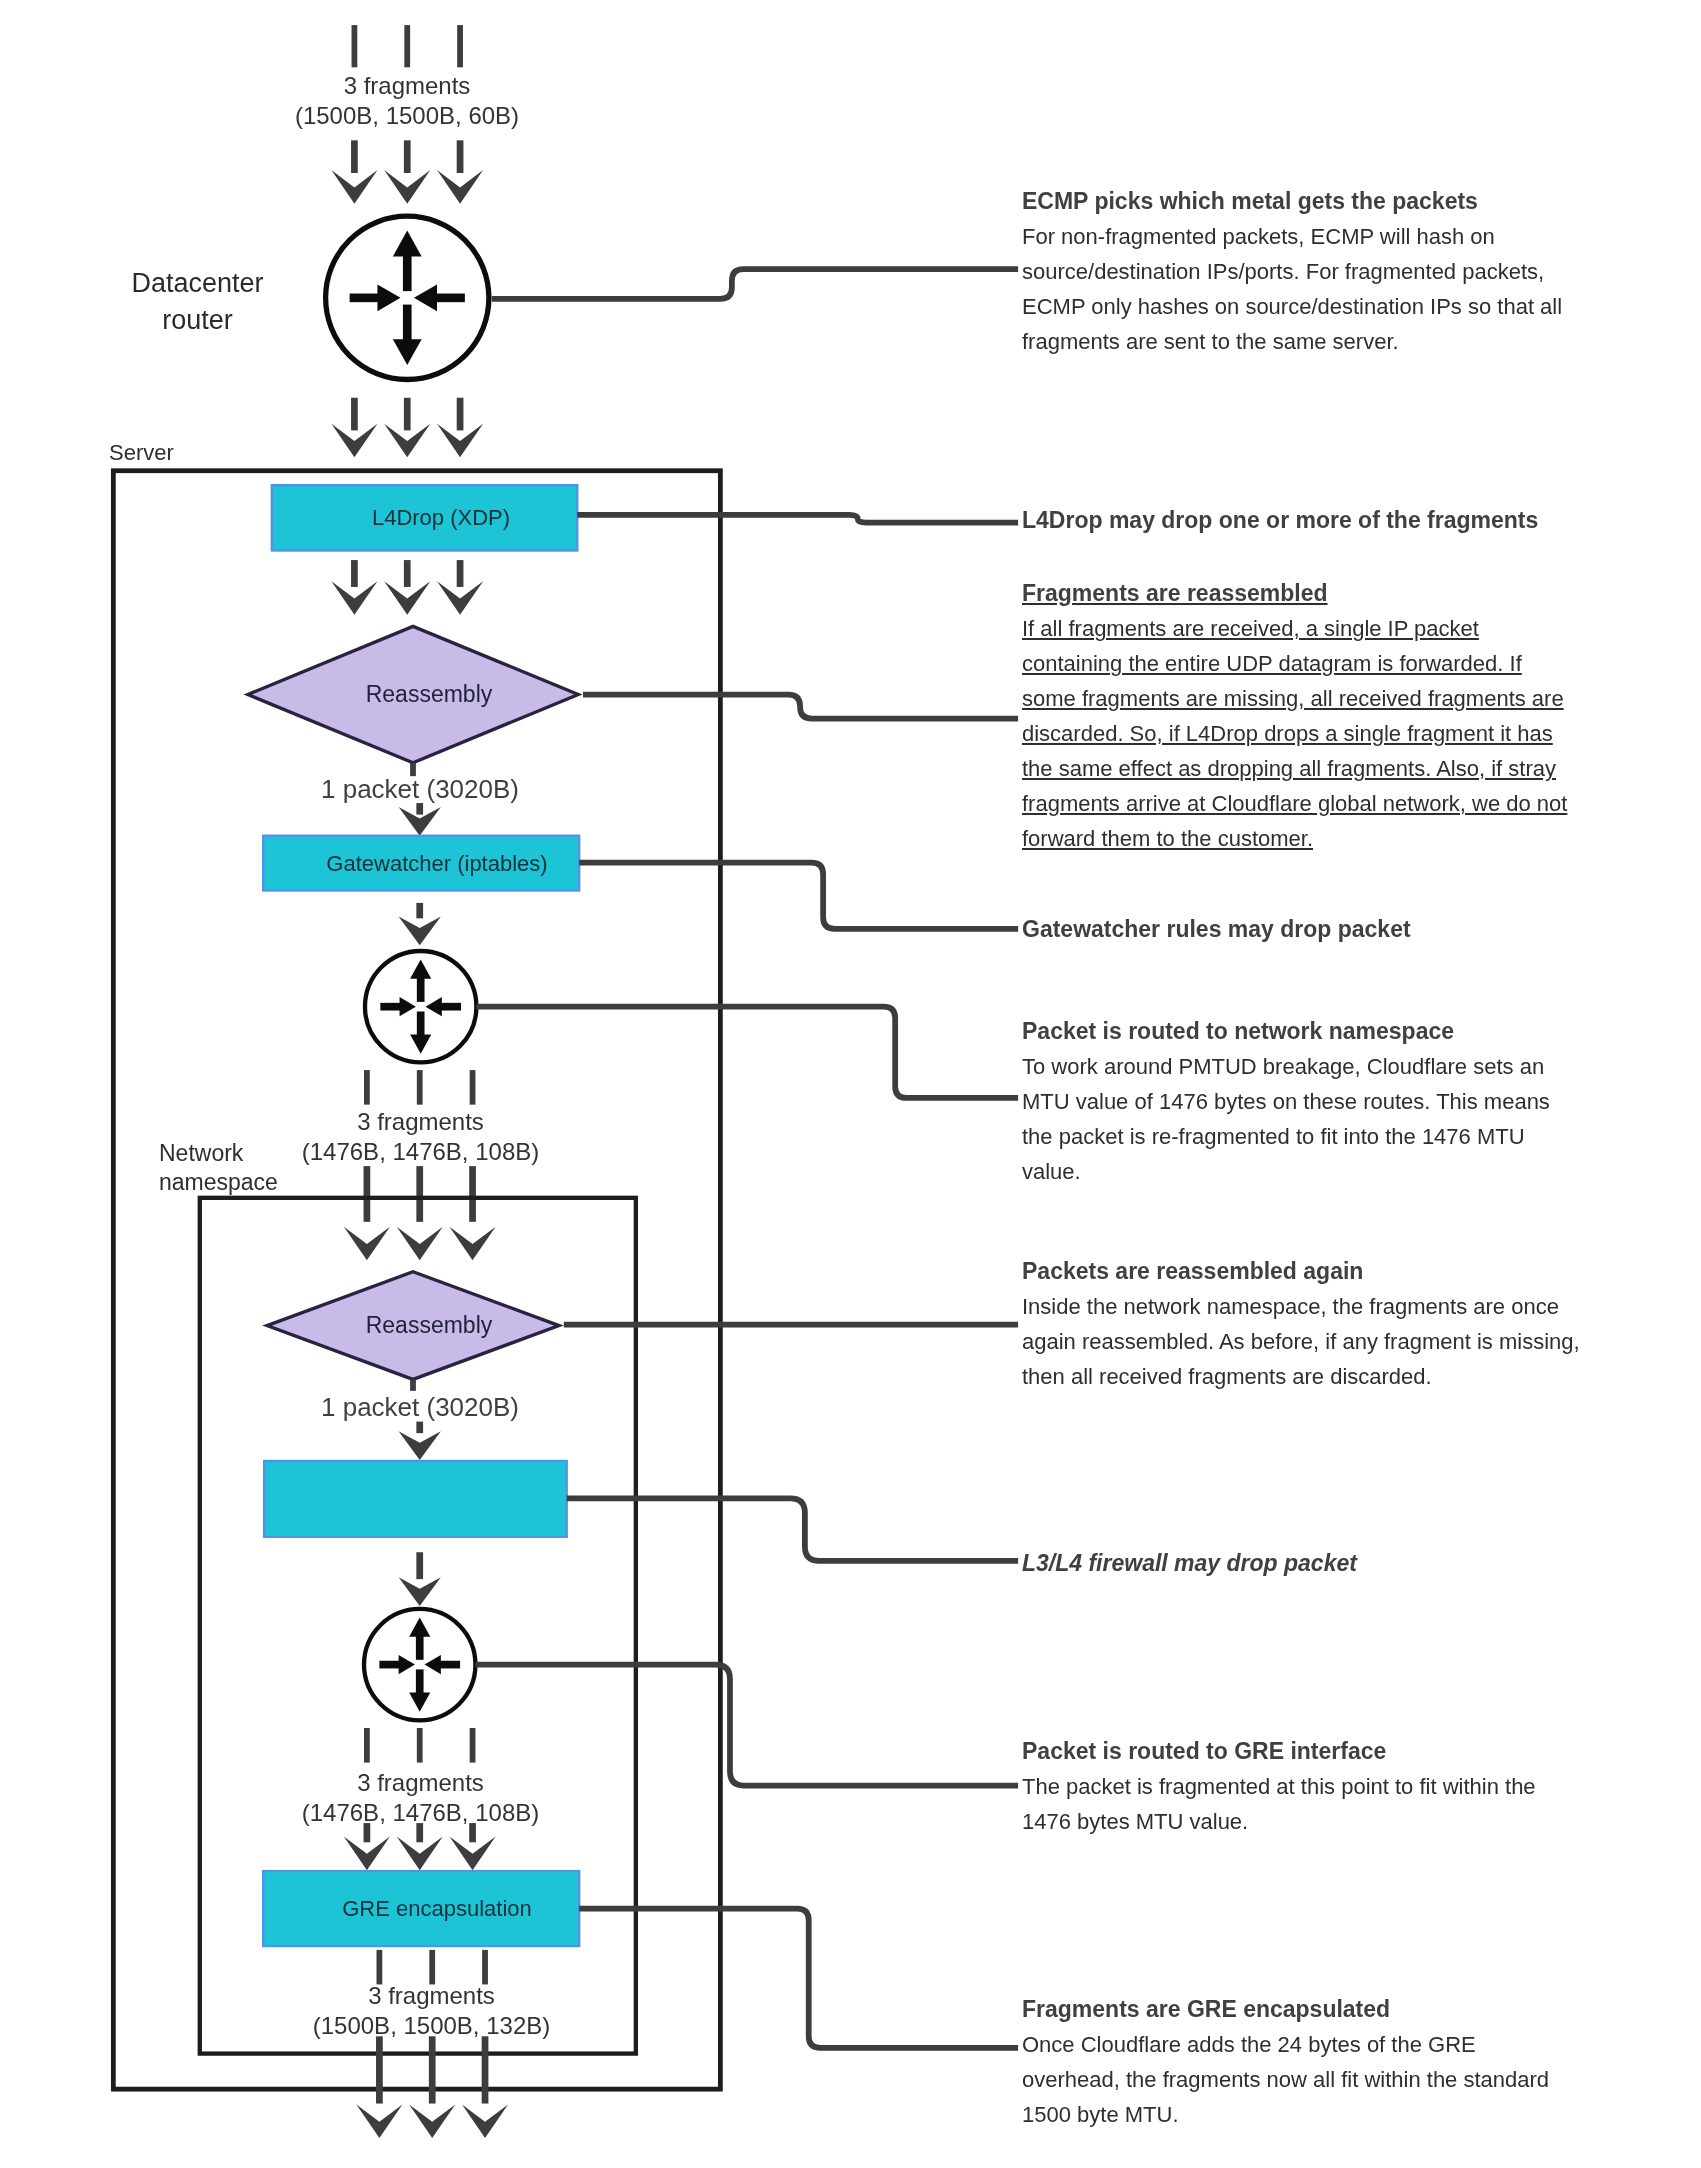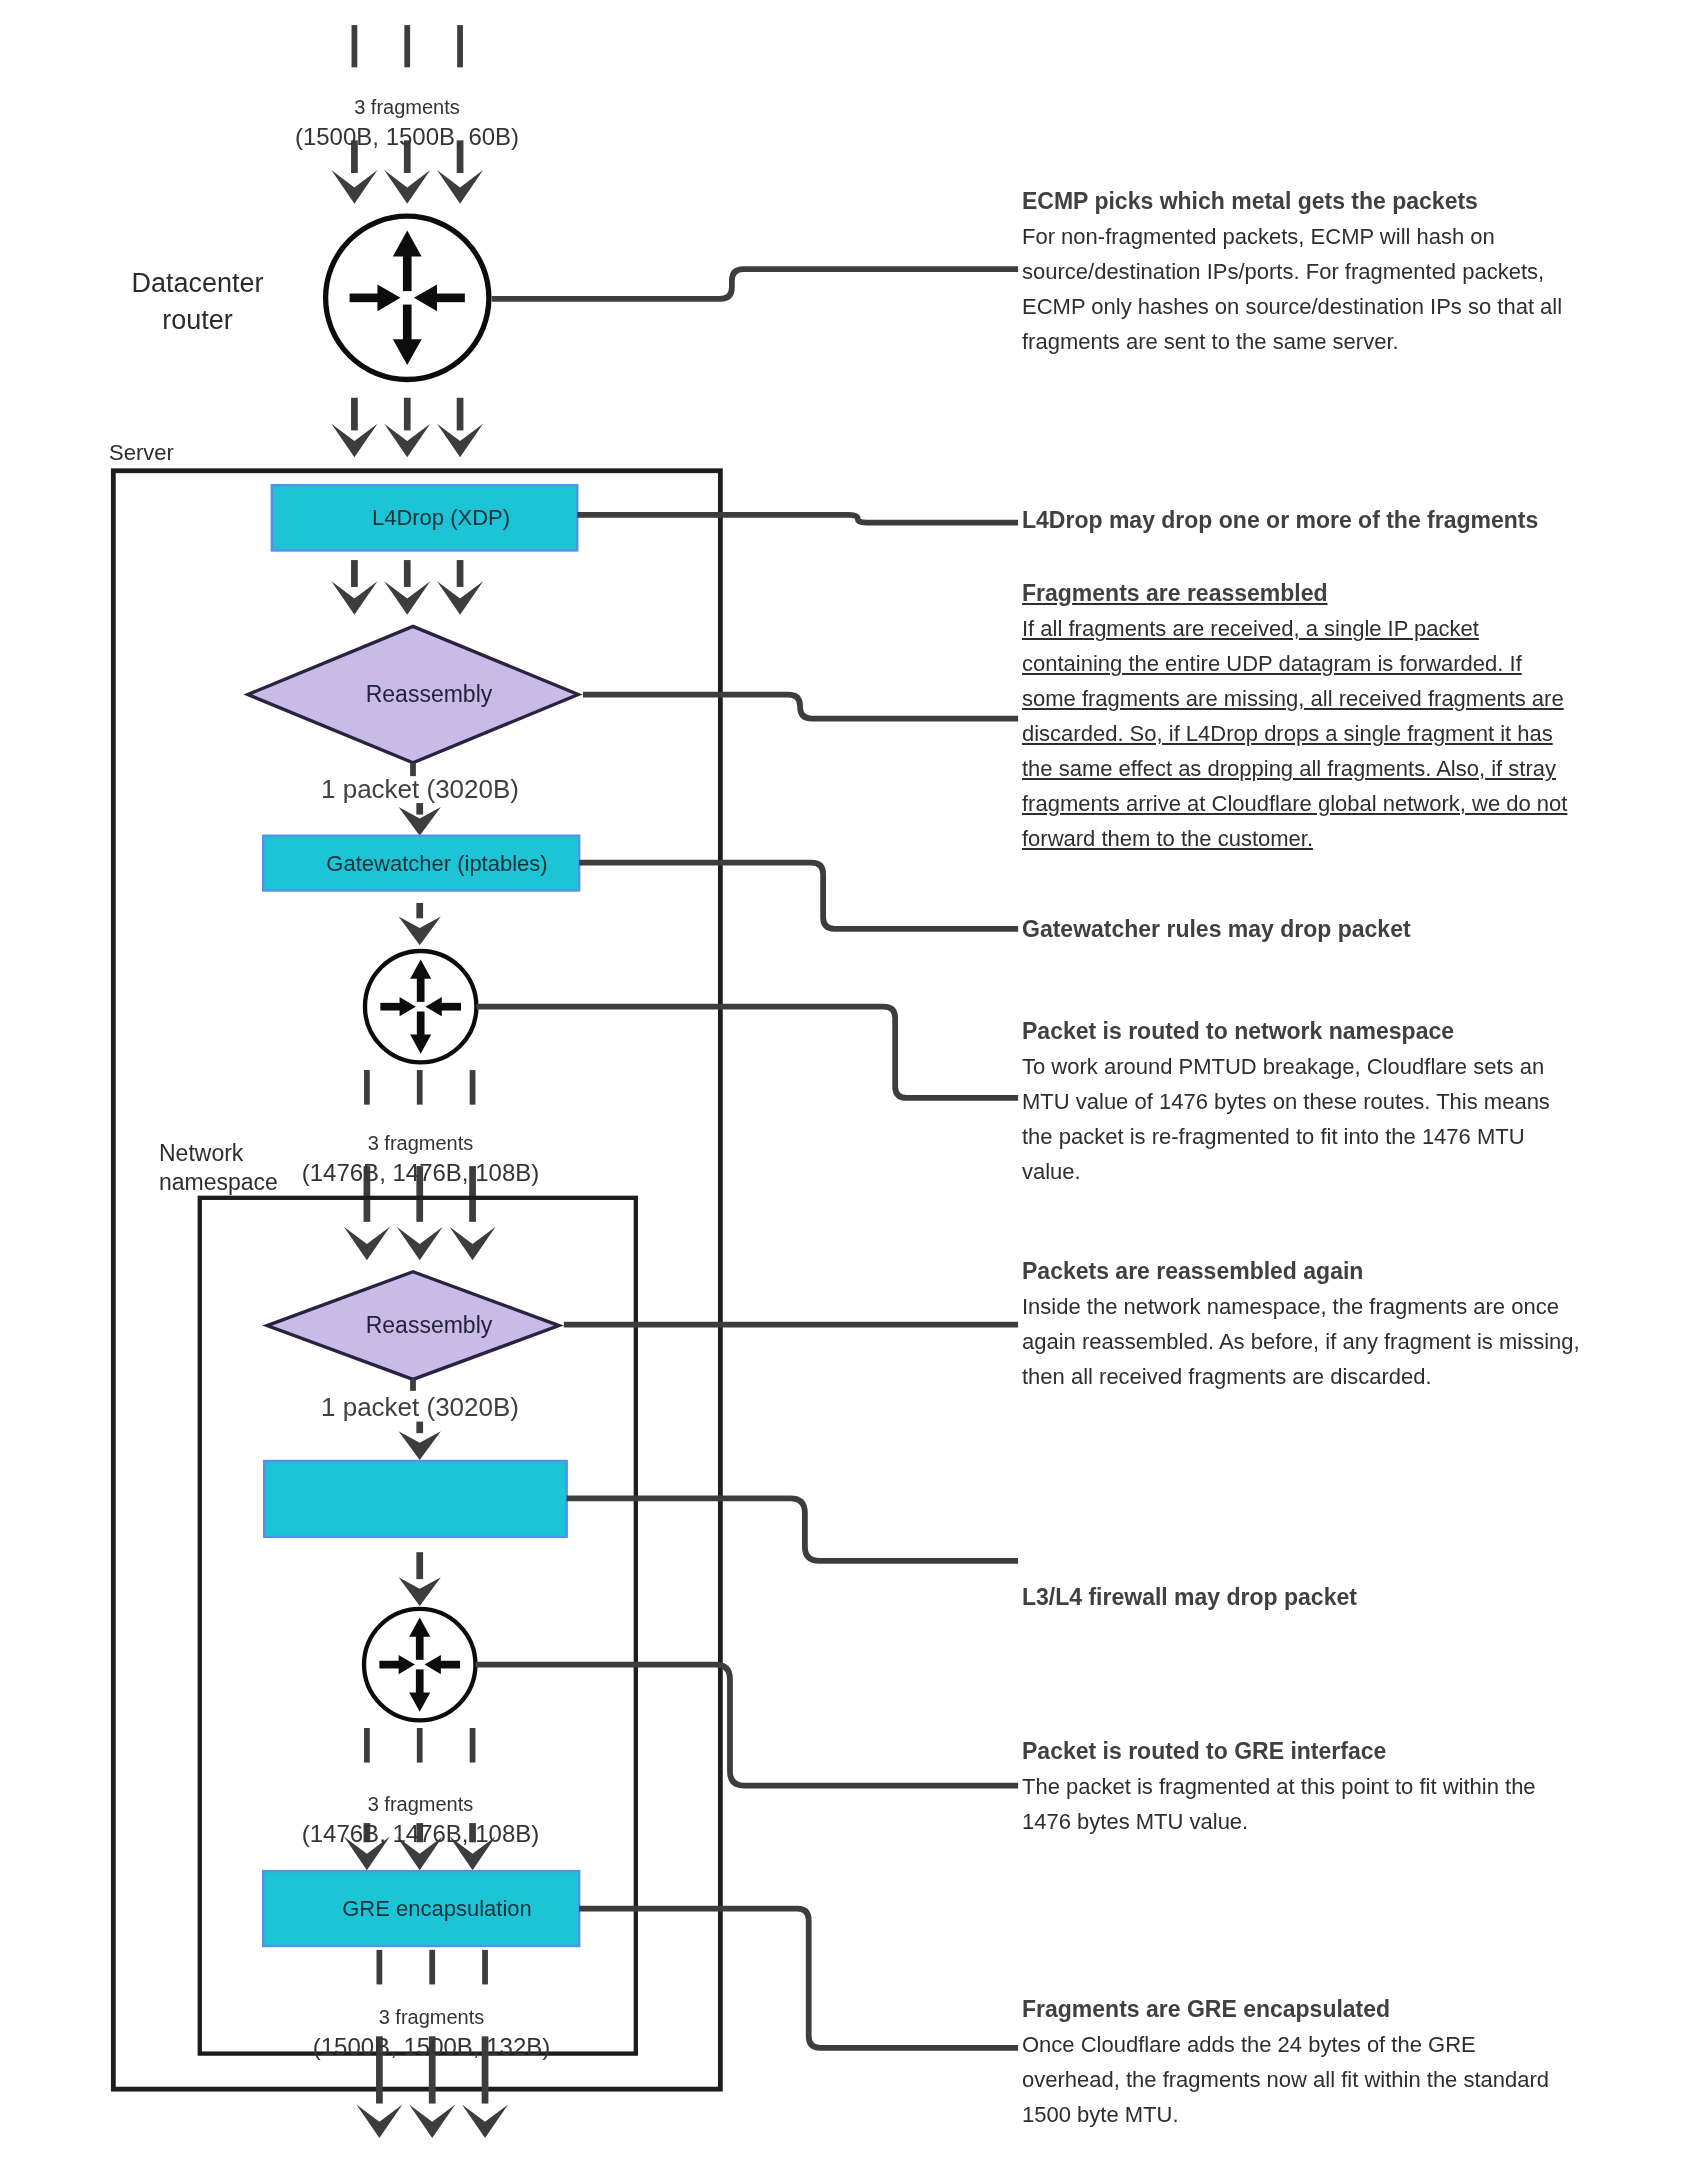--- a/index.html
+++ b/index.html
@@ -1,20 +1,20 @@
 <!DOCTYPE html>
 <html><head>
 <meta charset="utf-8">
 <style>
   html,body{margin:0;padding:0;background:#ffffff;}
   body{width:1701px;height:2168px;position:relative;font-family:"Liberation Sans",sans-serif;color:#262626;}
   .stage{position:absolute;left:0;top:0;width:1701px;height:2168px;overflow:hidden;}
   svg.art{position:absolute;left:0;top:0;}
   .flow-label{position:absolute;text-align:center;color:#333;}
-  .flow-label .l1{font-size:20px;line-height:30px;margin-top:21px;}
+  .flow-label .l1{font-size:24px;line-height:30px;}
   .flow-label .l2{font-size:24px;line-height:30px;}
   .packet-label{position:absolute;text-align:center;font-size:26px;color:#404040;}
   .node-label{position:absolute;display:flex;flex-direction:column;align-items:center;justify-content:center;
               text-align:center;font-size:22px;color:#17313a;line-height:29px;padding-left:16px;}
   .side-label{position:absolute;color:#2e2e2e;}
   .annotation{position:absolute;left:1022px;width:552px;font-size:22px;line-height:35px;color:#2e2e2e;}
   .annotation h3{margin:0;font-size:23px;line-height:35px;font-weight:700;color:#404040;}
   .annotation p{margin:0;}
 </style>
 </head>
@@ -251,21 +251,21 @@
   <div class="annotation" style="top:1014px;">
     <h3>Packet is routed to network namespace</h3>
     <p>To work around PMTUD breakage, Cloudflare sets an MTU value of 1476 bytes on these routes. This means the packet is re-fragmented to fit into the 1476 MTU value.</p>
   </div>
 
   <div class="annotation" style="top:1254px;width:576px;">
     <h3>Packets are reassembled again</h3>
     <p>Inside the network namespace, the fragments are once again reassembled. As before, if any fragment is missing, then all received fragments are discarded.</p>
   </div>
 
-  <div class="annotation" style="top:1580px;width:672px;">
+  <div class="annotation" style="top:1546px;width:672px;font-style:italic;">
     <h3>L3/L4 firewall may drop packet</h3>
     <p></p>
   </div>
 
   <div class="annotation" style="top:1734px;">
     <h3>Packet is routed to GRE interface</h3>
     <p>The packet is fragmented at this point to fit within the 1476 bytes MTU value.</p>
   </div>
 
   <div class="annotation" style="top:1992px;">

